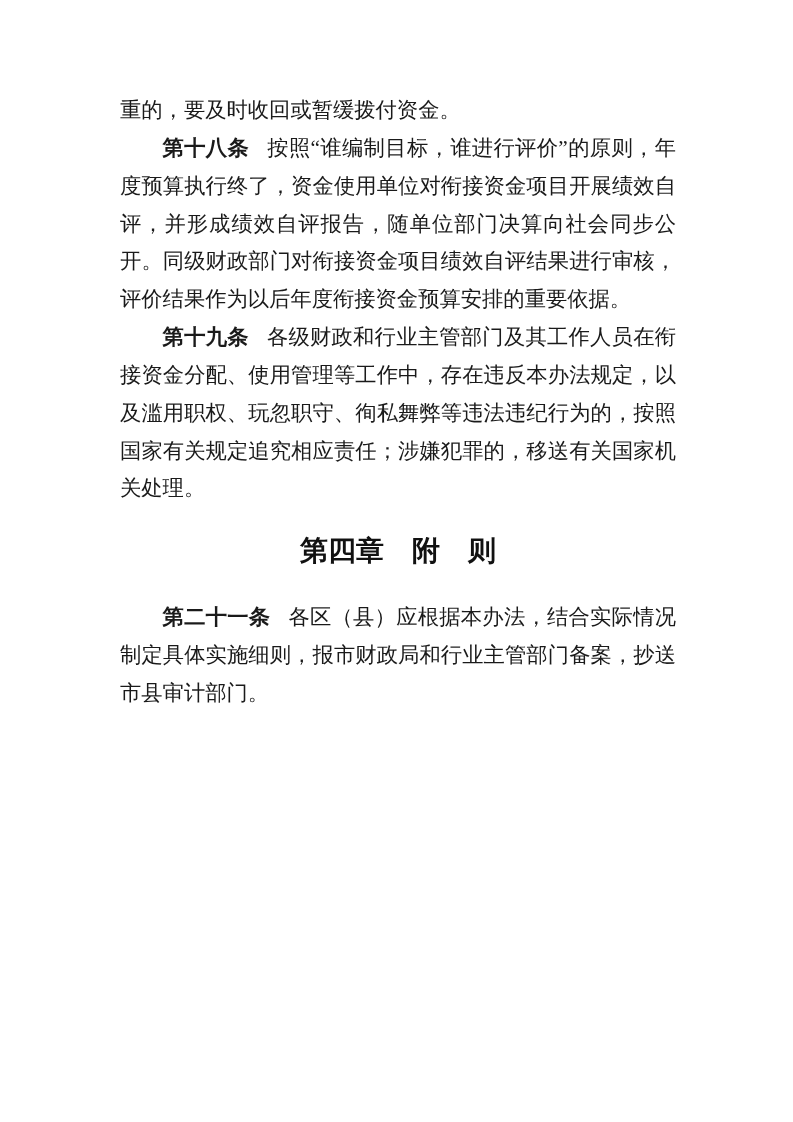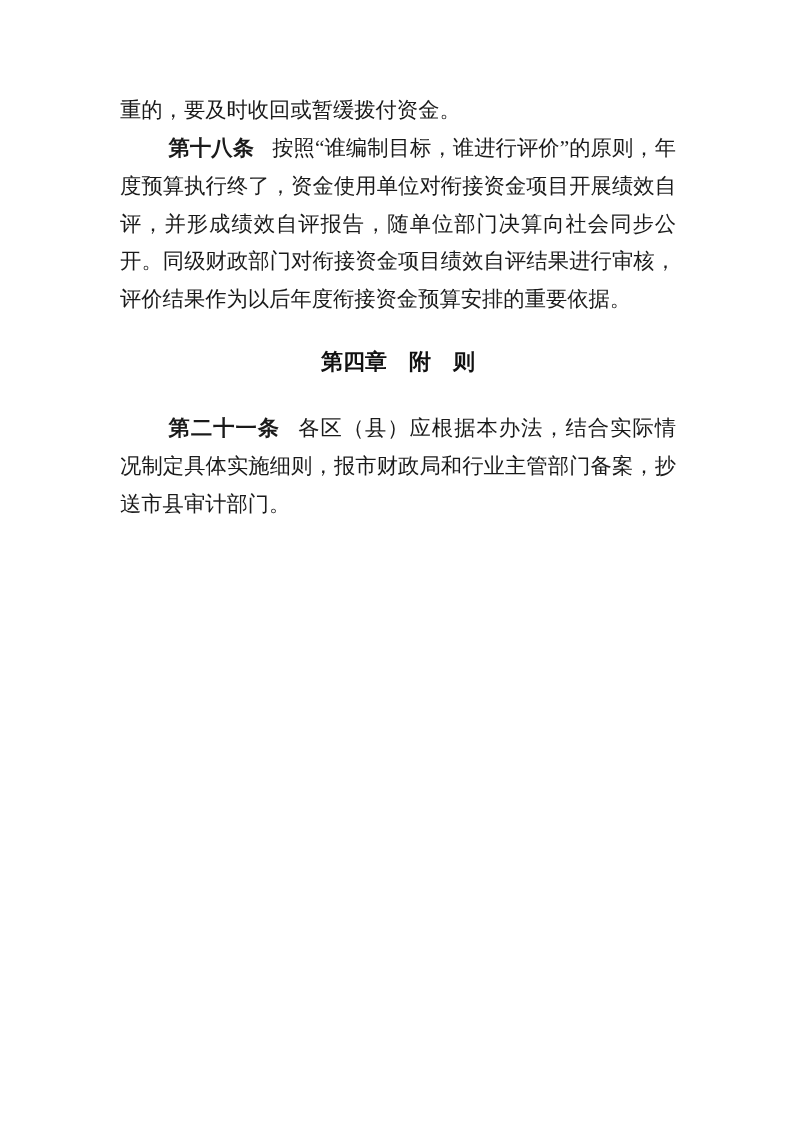--- a/index.html
+++ b/index.html
@@ -30,25 +30,24 @@
     margin: 0;
     text-align: justify;
   }
   .para.indent {
     text-indent: 2em;
   }
   .term {
     font-weight: bold;
     margin-right: 0.85em;
     font-family: Liberation Sans, sans-serif;
-    margin-left: 6px;
   }
   .chapter-heading {
     margin: 24px 0 29px 0;
-    font-size: 22px;
+    font-size: 28px;
     line-height: 37.85px;
     font-weight: bold;
     text-align: center;
     text-indent: 0;
     font-family: "Liberation Sans", "DejaVu Sans", sans-serif;
     color: #111111;
   }
   .page-number {
     position: absolute;
     top: 1000px;
@@ -63,20 +62,21 @@
 </style>
 </head>
 <body>
 
 <div class="page">
   <div class="doc-content" id="doc-content">
   <p class="para"><span class="para-text">重的，要及时收回或暂缓拨付资金。</span></p>
 
   <p class="para indent"><b class="term">第十八条</b><span class="para-text">按照“谁编制目标，谁进行评价”的原则，年度预算执行终了，资金使用单位对衔接资金项目开展绩效自评，并形成绩效自评报告，随单位部门决算向社会同步公开。同级财政部门对衔接资金项目绩效自评结果进行审核，评价结果作为以后年度衔接资金预算安排的重要依据。</span></p>
 
+  <p class="para indent"><b class="term">第十九条</b><span class="para-text">各级财政和行业主管部门及其工作人员在衔接资金分配、使用管理等工作中，存在违反本办法规定，以及滥用职权、玩忽职守、徇私舞弊等违法违纪行为的，按照国家有关规定追究相应责任；涉嫌犯罪的，移送有关国家机关处理。</span></p>
 
   <h2 class="chapter-heading">第四章　附　则</h2>
 
   <p class="para indent"><b class="term">第二十一条</b><span class="para-text">各区（县）应根据本办法，结合实际情况制定具体实施细则，报市财政局和行业主管部门备案，抄送市县审计部门。</span></p>
 
 </div>
   <div class="page-number">92</div>
 </div>
 
 </body></html>

